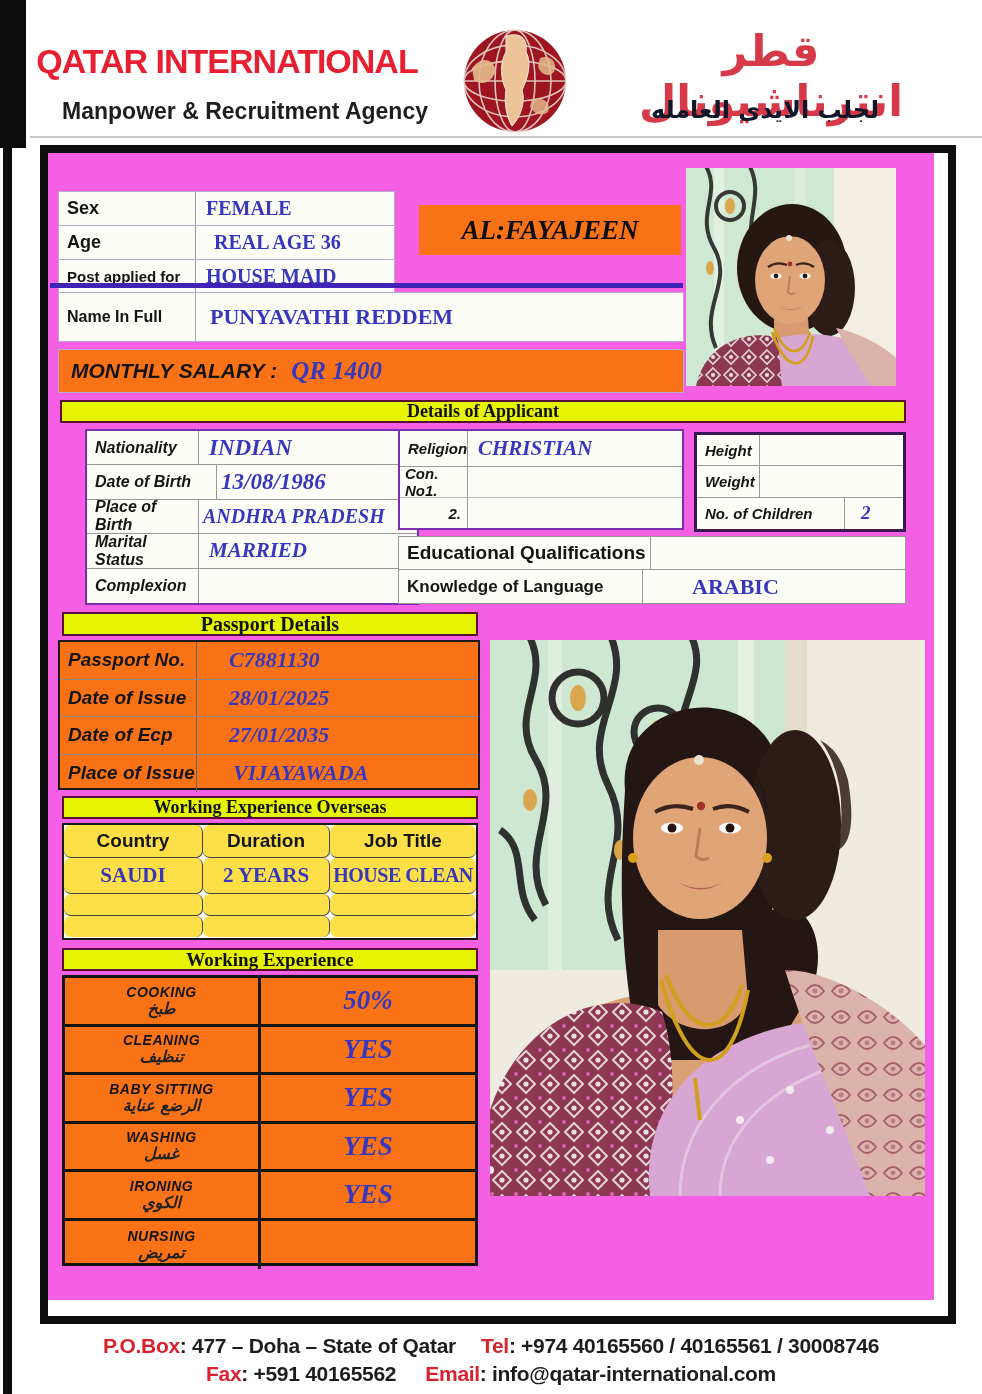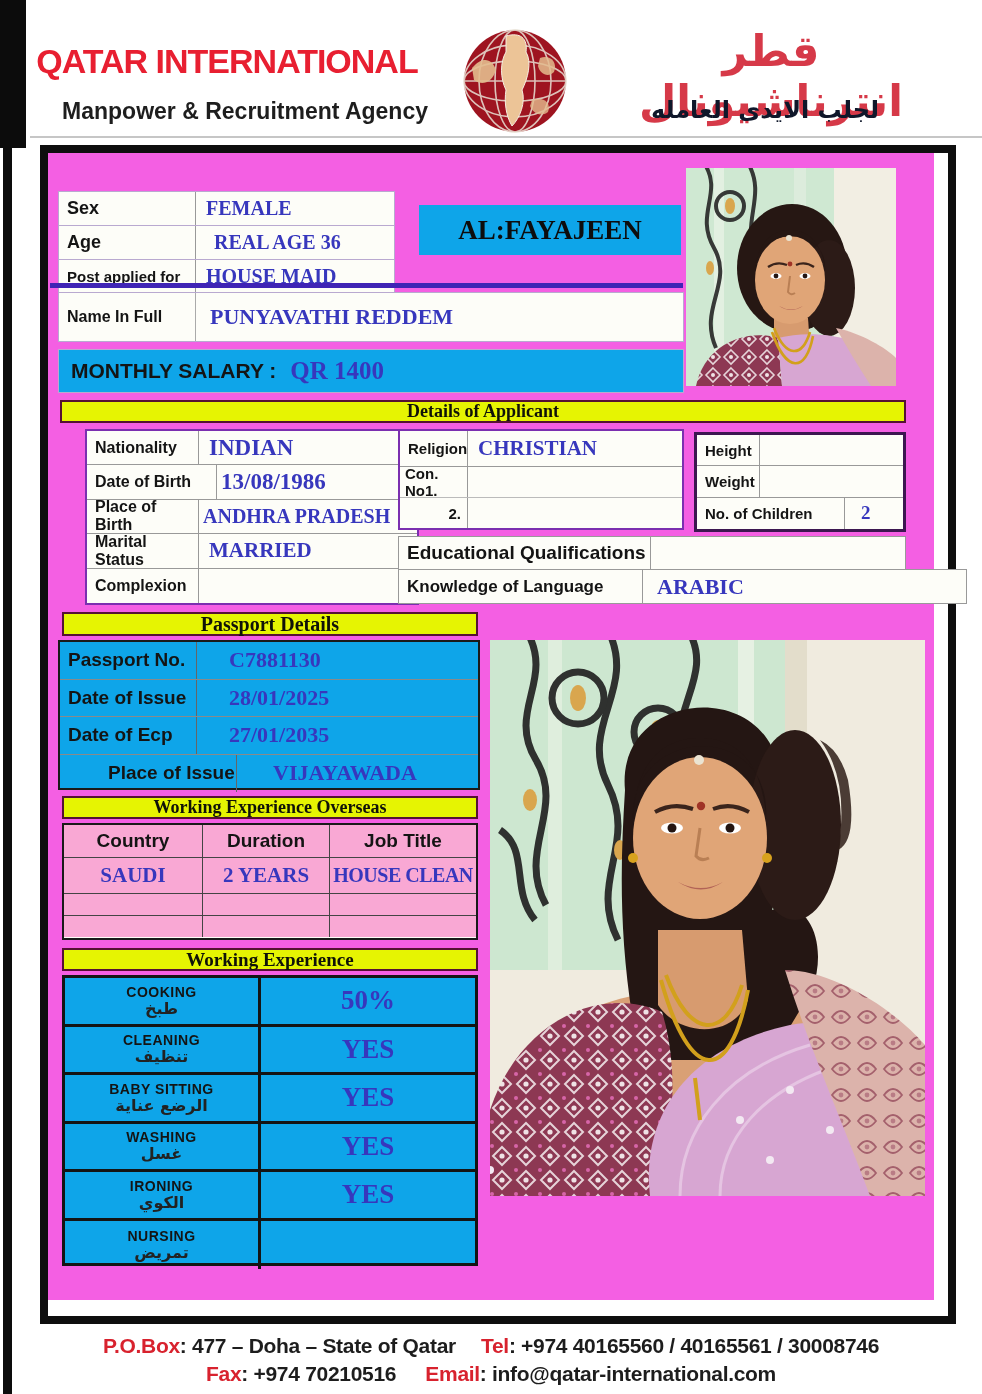--- a/index.html
+++ b/index.html
@@ -4,36 +4,36 @@
 <style>
   html,body{margin:0;padding:0;background:#ffffff;}
   #page{position:relative;width:982px;height:1394px;background:#ffffff;overflow:hidden;
         font-family:"Liberation Sans",sans-serif;}
   .abs{position:absolute;}
   .lbl{font-family:"Liberation Sans",sans-serif;font-weight:700;color:#141414;}
   .val{font-family:"Liberation Serif",serif;font-weight:700;color:#3737bd;}
   .ar{font-family:"DejaVu Sans",sans-serif;direction:rtl;}
   .banner{background:#e6f402;border:2px solid #551133;display:flex;align-items:center;justify-content:center;
           font-family:"Liberation Serif",serif;font-weight:700;color:#101208;box-sizing:border-box;}
-  .whitebox{background:#0ea5e9;box-sizing:border-box;}
+  .whitebox{background:#f97316;box-sizing:border-box;font-style:italic;}
   .fieldrow{display:flex;align-items:center;box-sizing:border-box;background:#fdfdf8;}
   .fieldrow .lab{box-sizing:border-box;padding-left:8px;border-right:1px solid #999;height:100%;
                  display:flex;align-items:center;}
   .fieldrow .value{padding-left:10px;white-space:nowrap;overflow:hidden;}
   .pinkform{background:#f45fe3;}
   #form-outer{position:absolute;left:40px;top:145px;width:900px;height:1163px;border:8px solid #0e0e0e;background:#ffffff;}
   .ptable-row{display:flex;align-items:center;border-bottom:1px solid #8a8a8a;box-sizing:border-box;height:37.5px;}
   .ptable-row:last-child{border-bottom:none;}
   .sk-row{display:flex;box-sizing:border-box;border-bottom:3px solid #141414;height:48.5px;}
   .sk-row:last-child{border-bottom:none;}
   .sk-left{width:196px;border-right:3px solid #141414;box-sizing:border-box;display:flex;flex-direction:column;
            align-items:center;justify-content:center;line-height:1.15;}
   .sk-right{flex:1;display:flex;align-items:center;justify-content:center;}
   .ov-cell{border-right:1px solid #444;border-bottom:1px solid #444;display:flex;align-items:center;justify-content:center;
-           box-sizing:border-box;background:#f9a8d4;}
+           box-sizing:border-box;background:#fde047;border-radius:7px;}
   .footer-line{position:absolute;left:20px;width:942px;text-align:center;font-weight:700;color:#1d1d1d;
                font-size:21px;letter-spacing:-0.3px;white-space:nowrap;}
   .red{color:#d8222e;}
 </style>
 </head>
 <body>
 
 <div id="page">
 
   <div class="abs" style="left:0;top:0;width:26px;height:148px;background:#0c0c0c;"></div>
@@ -202,21 +202,21 @@
         <div class="lab lbl" style="width:148px;font-size:15px;">No. of Children</div>
         <div class="value val" style="font-size:19px;padding-left:16px;">2</div>
       </div>
     </div>
 
     <div class="abs fieldrow" style="left:350px;top:383px;width:508px;height:34px;border:1px solid #999;">
       <div class="lab lbl" style="width:252px;font-size:19px;">Educational Qualifications</div>
       <div class="value val" style="font-size:18px;"></div>
     </div>
 
-    <div class="abs fieldrow" style="left:350px;top:417px;width:569px;height:35px;border:1px solid #999;margin-top:-1px;">
+    <div class="abs fieldrow" style="left:350px;top:417px;width:508px;height:35px;border:1px solid #999;margin-top:-1px;gap:35px;">
       <div class="lab lbl" style="width:244px;font-size:17px;">Knowledge of Language</div>
       <div class="value val" style="font-size:22px;padding-left:14px;">ARABIC</div>
     </div>
 
     <div class="abs banner" style="left:14px;top:459px;width:416px;height:24px;font-size:20px;">
       <span>Passport Details</span>
     </div>
     <div class="abs whitebox" style="left:10px;top:487px;width:422px;height:150px;border:2px solid #1a1a1a;">
       <div class="ptable-row">
         <div class="lab lbl" style="width:137px;font-size:19px;border-right:1px solid #666;height:100%;display:flex;align-items:center;padding-left:8px;box-sizing:border-box;">Passport No.</div>
@@ -224,21 +224,21 @@
       </div>
       <div class="ptable-row">
         <div class="lab lbl" style="width:137px;font-size:19px;border-right:1px solid #666;height:100%;display:flex;align-items:center;padding-left:8px;box-sizing:border-box;">Date of Issue</div>
         <div class="val" style="font-size:22px;padding-left:32px;">28/01/2025</div>
       </div>
       <div class="ptable-row">
         <div class="lab lbl" style="width:137px;font-size:19px;border-right:1px solid #666;height:100%;display:flex;align-items:center;padding-left:8px;box-sizing:border-box;">Date of Ecp</div>
         <div class="val" style="font-size:22px;padding-left:32px;">27/01/2035</div>
       </div>
       <div class="ptable-row">
-        <div class="lab lbl" style="width:137px;font-size:19px;border-right:1px solid #666;height:100%;display:flex;align-items:center;padding-left:8px;box-sizing:border-box;margin-left:40px;">Place of Issue</div>
+        <div class="lab lbl" style="width:137px;font-size:19px;border-right:1px solid #666;height:100%;display:flex;align-items:center;padding-left:8px;box-sizing:border-box;">Place of Issue</div>
         <div class="val" style="font-size:22px;padding-left:36px;">VIJAYAWADA</div>
       </div>
     </div>
 
     <div class="abs" style="left:442px;top:487px;width:435px;height:556px;">
       <svg width="435" height="556" viewBox="0 0 435 556">
         <rect width="435" height="556" fill="#f0ebdf"></rect>
         <rect x="0" y="0" width="295" height="330" fill="#cde7d0"></rect>
         <rect x="58" y="0" width="14" height="330" fill="#dfeedd"></rect>
         <rect x="248" y="0" width="16" height="330" fill="#e6f1e3"></rect>
@@ -387,18 +387,18 @@
       </div>
     </div>
   </div>
 
   <div class="footer-line" style="top:1334px;">
     <span class="red">P.O.Box</span><span>: 477 – Doha – State of Qatar</span>
     <span style="display:inline-block;width:14px;"></span>
     <span class="red">Tel</span><span>: +974 40165560 / 40165561 / 30008746</span>
   </div>
   <div class="footer-line" style="top:1362px;">
-    <span class="red">Fax</span><span>: +974 70210516</span>
+    <span class="red">Fax</span><span>: +591 40165562</span>
     <span style="display:inline-block;width:18px;"></span>
     <span class="red">Email</span><span>: info@qatar-international.com</span>
   </div>
 
 </div>
 
 </body></html>

